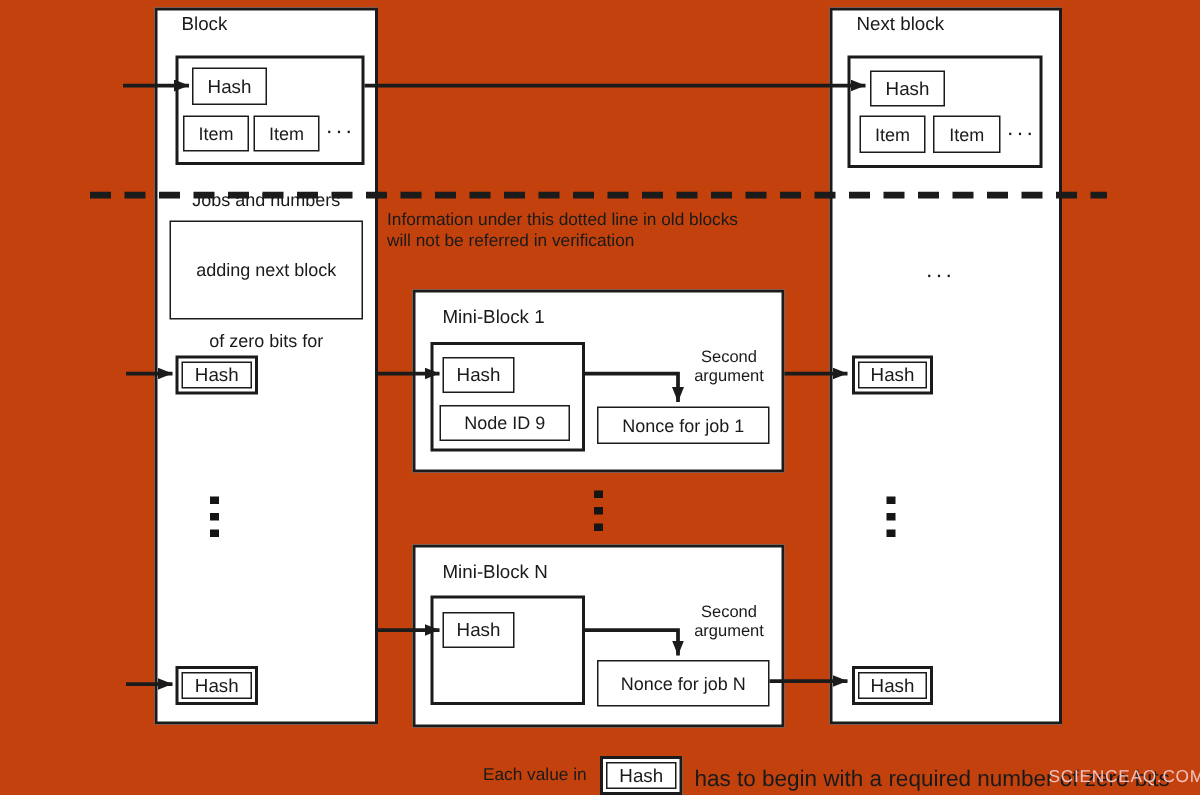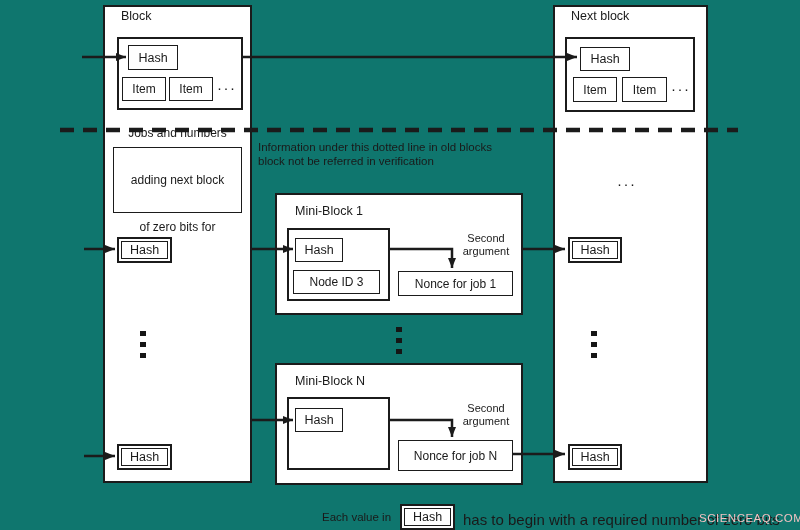--- a/index.html
+++ b/index.html
@@ -1,17 +1,17 @@
 <!DOCTYPE html>
 <html><head>
 <meta charset="utf-8">
 <style>
   html,body{margin:0;padding:0;background:#fff;}
   #canvas{
-    position:relative;width:800px;height:530px;background:#0f766e;
+    position:relative;width:800px;height:530px;background:#c2410c;
     font-family:"Liberation Sans", sans-serif;color:#1a1a1a;overflow:hidden;
   }
   .box{position:absolute;box-sizing:border-box;background:#ffffff;border:2px solid #1b1b1b;}
   .b15{border-width:1.5px;}
   .cbox{display:flex;align-items:center;justify-content:center;}
   .lbl{position:absolute;white-space:nowrap;}
   .t13{font-size:12.5px;}
   .t12{font-size:12px;}
   .hash2{position:absolute;box-sizing:border-box;background:#fff;border:2px solid #1b1b1b;padding:2px;}
   .hash2-inner{box-sizing:border-box;width:100%;height:100%;border:1.5px solid #1b1b1b;
@@ -52,28 +52,28 @@
       <i></i>
       <i></i>
       <i></i>
     </div>
   <div class="hash2" style="left:117px;top:444px;width:55px;height:26px">
     <div class="hash2-inner">Hash</div>
   </div>
 
   <div class="note" style="left:258px;top:141px;width:284px">
     <div>Information under this dotted line in old blocks</div>
-    <div>block not be referred in verification</div>
+    <div>will not be referred in verification</div>
   </div>
 
   <div class="box" style="left:275px;top:193px;width:248px;height:122px"></div>
   <span class="lbl t13" style="left:295px;top:204px">Mini-Block 1</span>
   <div class="box" style="left:287px;top:228px;width:103px;height:73px"></div>
   <div class="box b15 cbox t13" style="left:295px;top:238px;width:48px;height:24px">Hash</div>
-  <div class="box b15 cbox t12" style="left:293px;top:270px;width:87px;height:24px">Node ID 3</div>
+  <div class="box b15 cbox t12" style="left:293px;top:270px;width:87px;height:24px">Node ID 9</div>
   <div class="box b15 cbox t12" style="left:398px;top:271px;width:115px;height:25px">Nonce for job 1</div>
   <div class="secarg" style="left:455px;top:232px;width:62px">
     <div>Second</div>
     <div>argument</div>
   </div>
 
   <div class="vdots" style="left:396px;top:327px">
       <i></i>
       <i></i>
       <i></i>

